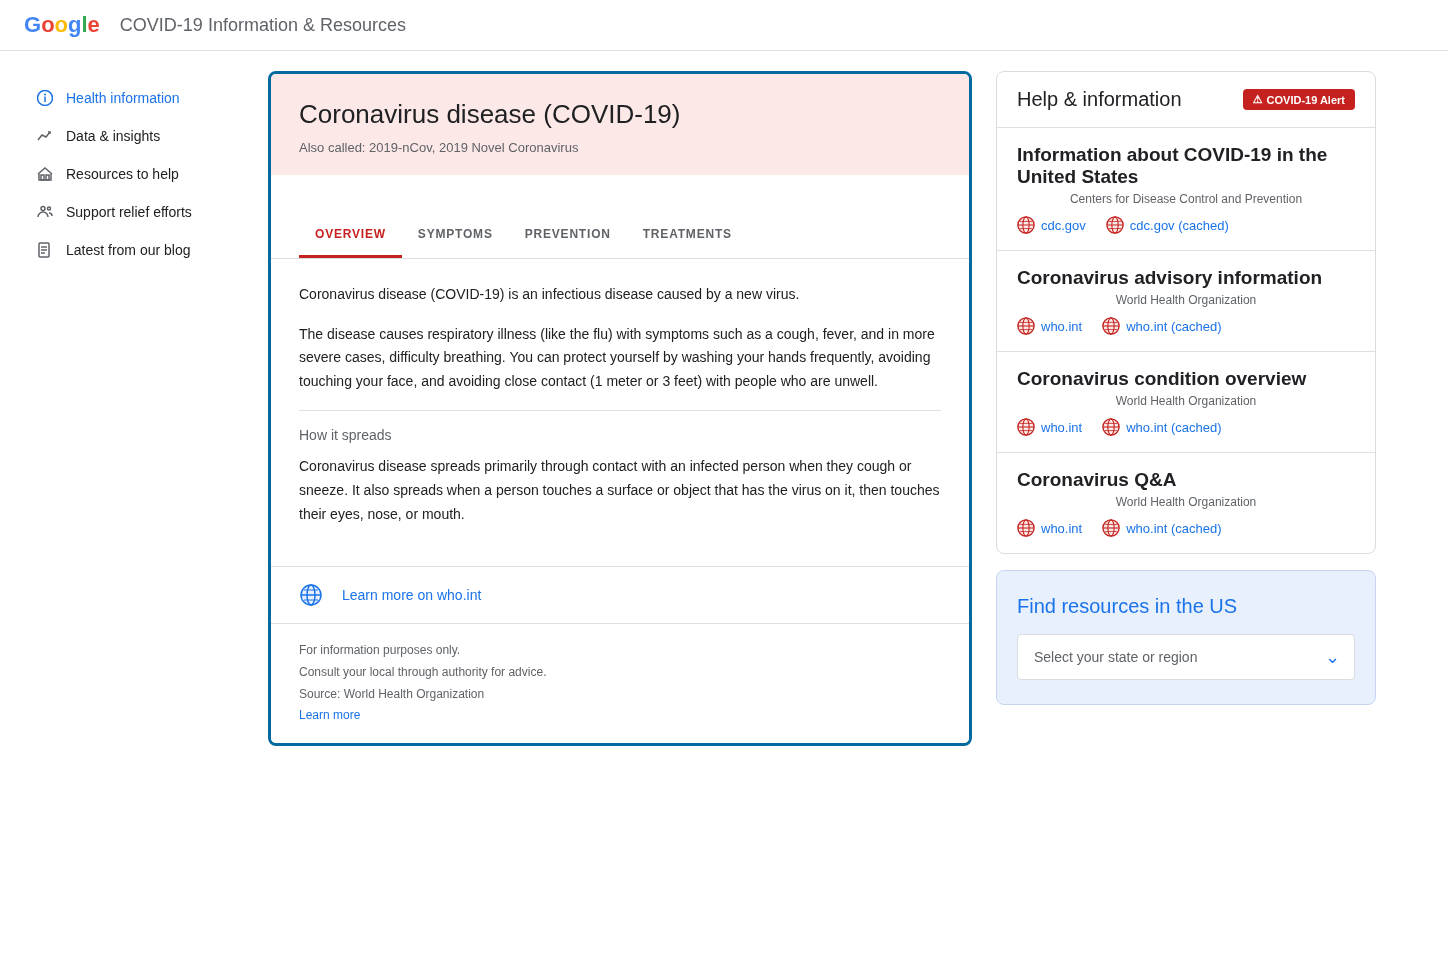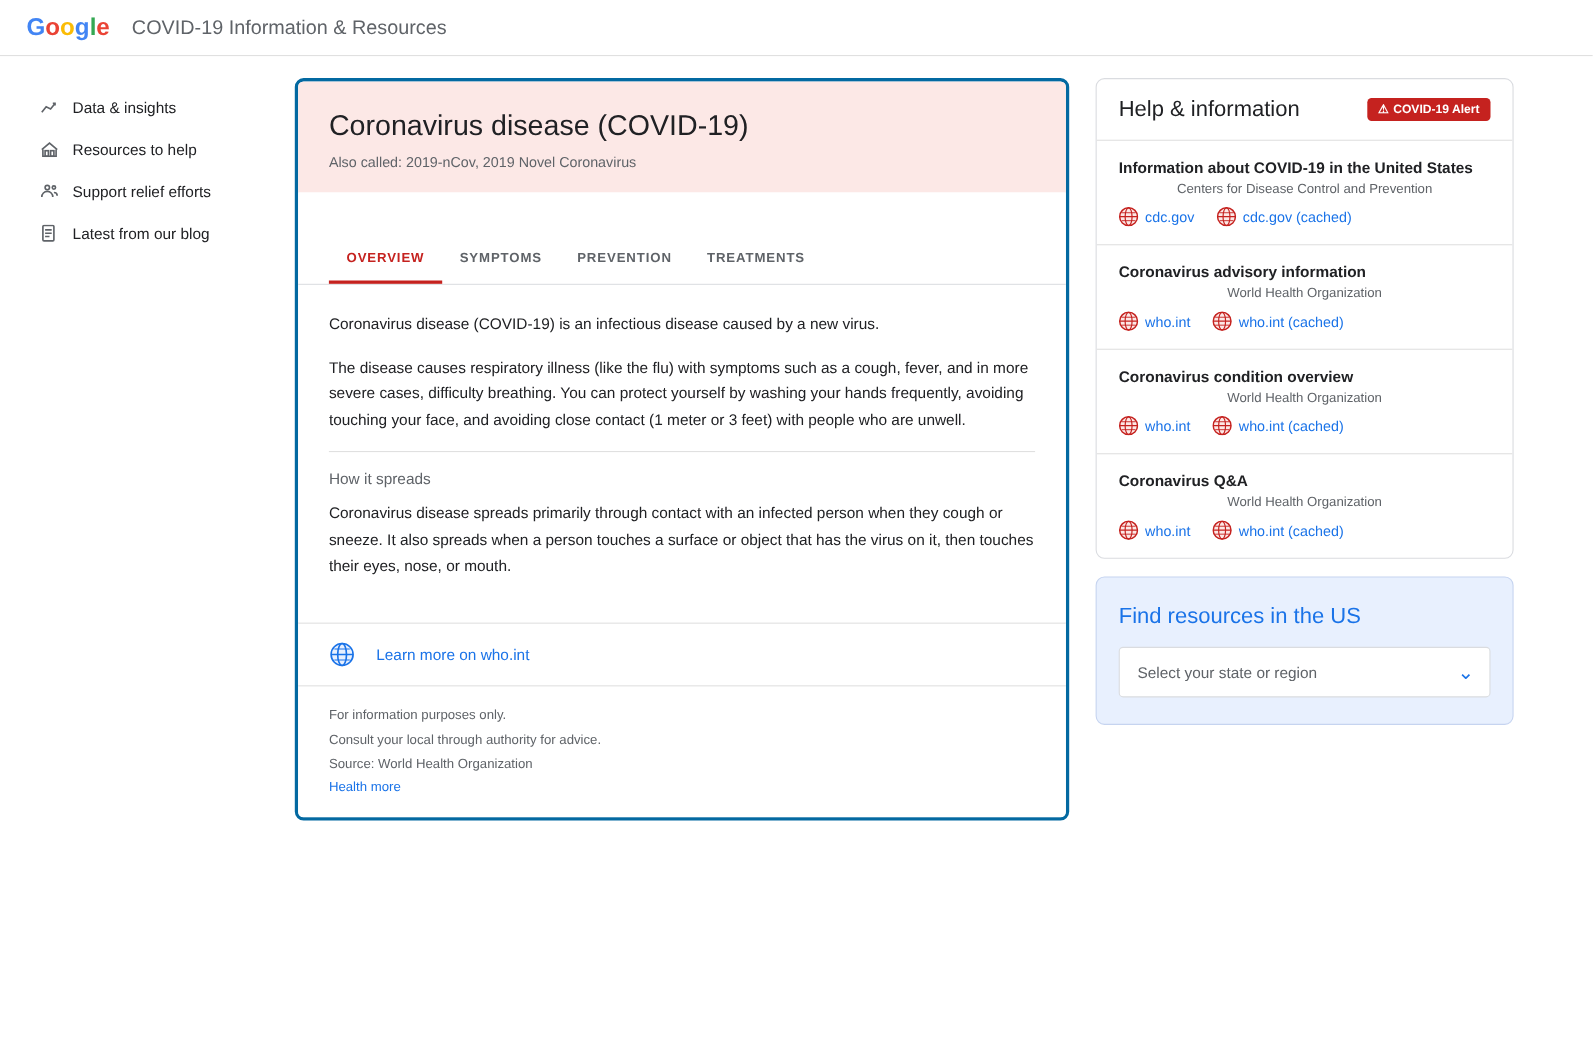--- a/index.html
+++ b/index.html
@@ -202,21 +202,21 @@
       gap: 4px;
     }
     .alert-icon { font-size: 11px; }
 
     .help-item {
       padding: 16px 20px;
       border-bottom: 1px solid #e0e0e0;
     }
     .help-item:last-child { border-bottom: none; }
     .help-item-title {
-      font-size: 14px;
+      font-size: 19px;
       font-weight: 600;
       color: #202124;
       margin-bottom: 4px;
     }
     .help-item-org {
       font-size: 12px;
       color: #5f6368;
       margin-bottom: 10px;
       text-align: center;
     }
@@ -291,20 +291,30 @@
       <span class="l">l</span>
       <span class="e">e</span>
   </div>
   <span class="header-title">COVID-19 Information &amp; Resources</span>
 </div>
 
 <div class="page-layout">
 
   <nav class="sidebar">
 
+    <div class="sidebar-item active">
+      <span class="sidebar-icon">
+        <svg width="16" height="16" viewBox="0 0 16 16" fill="currentColor">
+            <circle cx="8" cy="8" r="7.5" stroke="#1a73e8" fill="none" stroke-width="1.5"></circle>
+            <rect x="7.25" y="6.5" width="1.5" height="5.5" fill="#1a73e8"></rect>
+            <circle cx="8" cy="4.5" r="1" fill="#1a73e8"></circle>
+          </svg>
+      </span>
+      <span>Health information</span>
+    </div>
 
 
     <div class="sidebar-item">
       <span class="sidebar-icon">
         <svg width="16" height="16" viewBox="0 0 16 16" fill="none" stroke="#5f6368" stroke-width="1.5">
             <polyline points="1,12 5,7 9,9 13,4"></polyline>
             <polyline points="11,4 13,4 13,6"></polyline>
           </svg>
       </span>
       <span>Data &amp; insights</span>
@@ -382,21 +392,21 @@
           <line x1="5" y1="17" x2="19" y2="17" stroke="#1a73e8" stroke-width="1"></line>
         </svg>
         <a class="learn-more-link" href="#">Learn more on who.int</a>
       </div>
 
       <div class="card-footer">
         <div class="footer-disclaimer">
           <div>For information purposes only.</div>
           <div>Consult your local through authority for advice.</div>
           <div>Source: World Health Organization</div>
-          <a class="footer-link" href="#">Health more</a>
+          <a class="footer-link" href="#">Learn more</a>
         </div>
       </div>
 
     </div>
   </div>
 
   <div class="right-panel">
 
     <div class="help-card">
 

